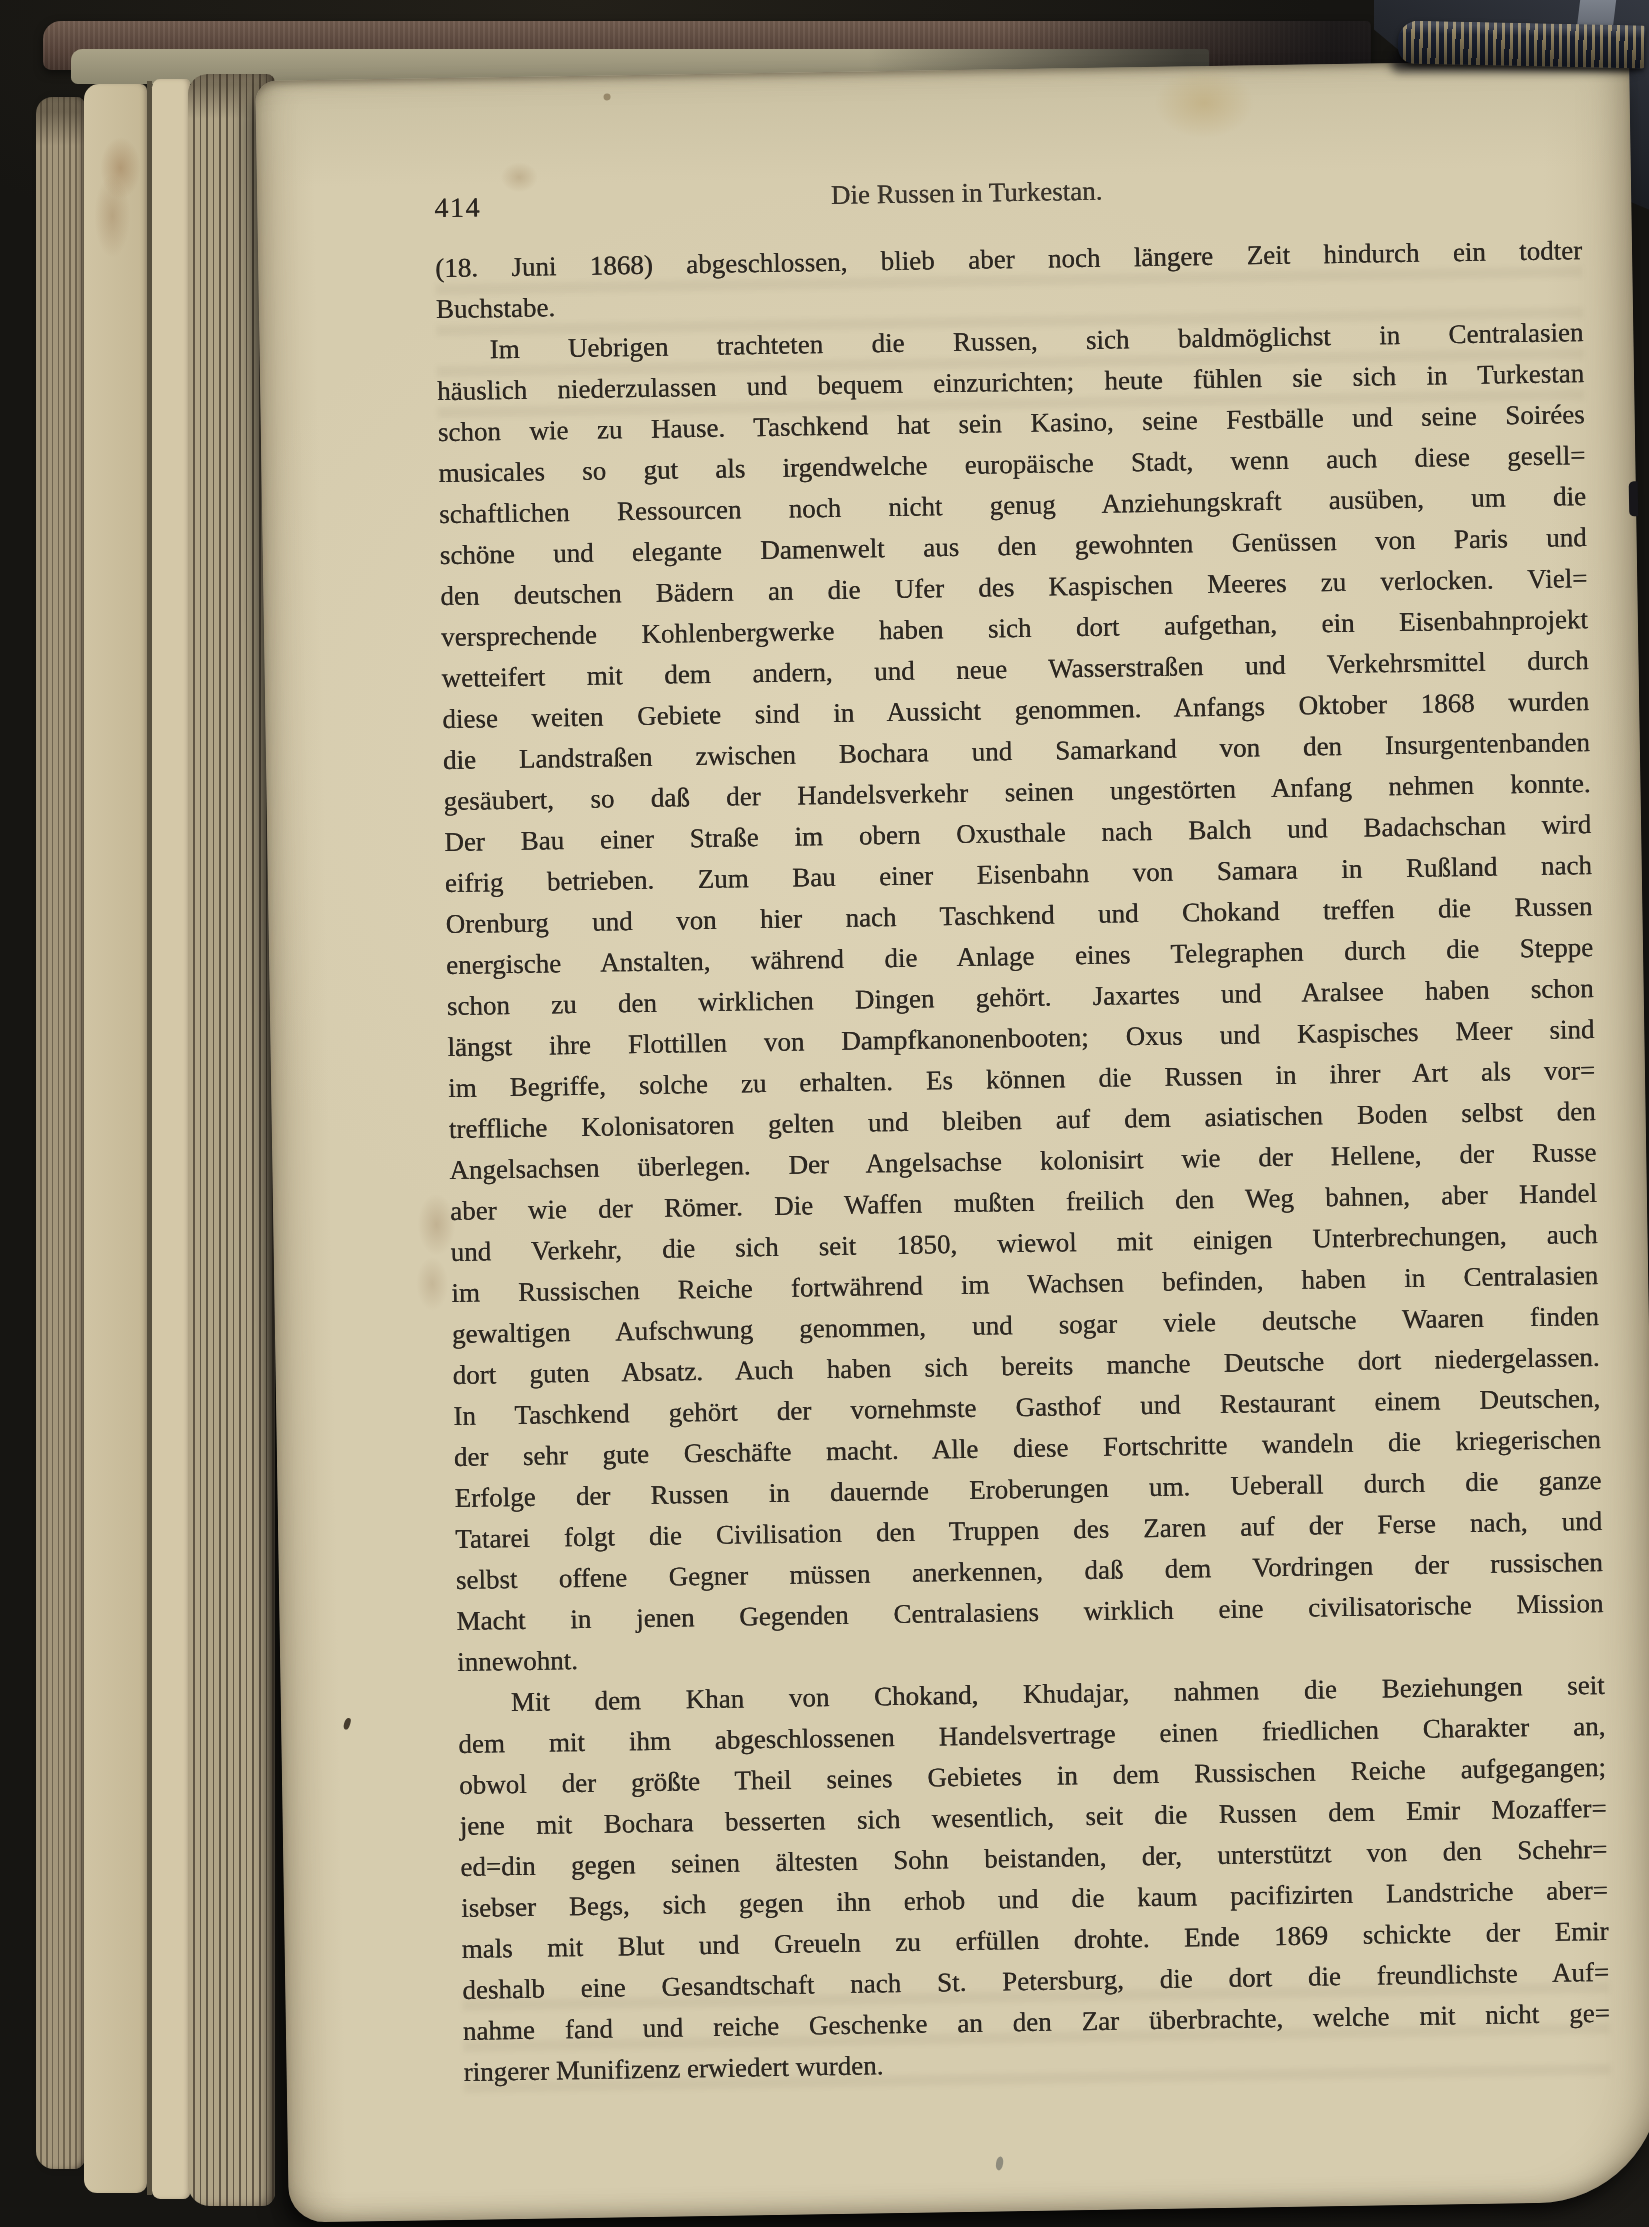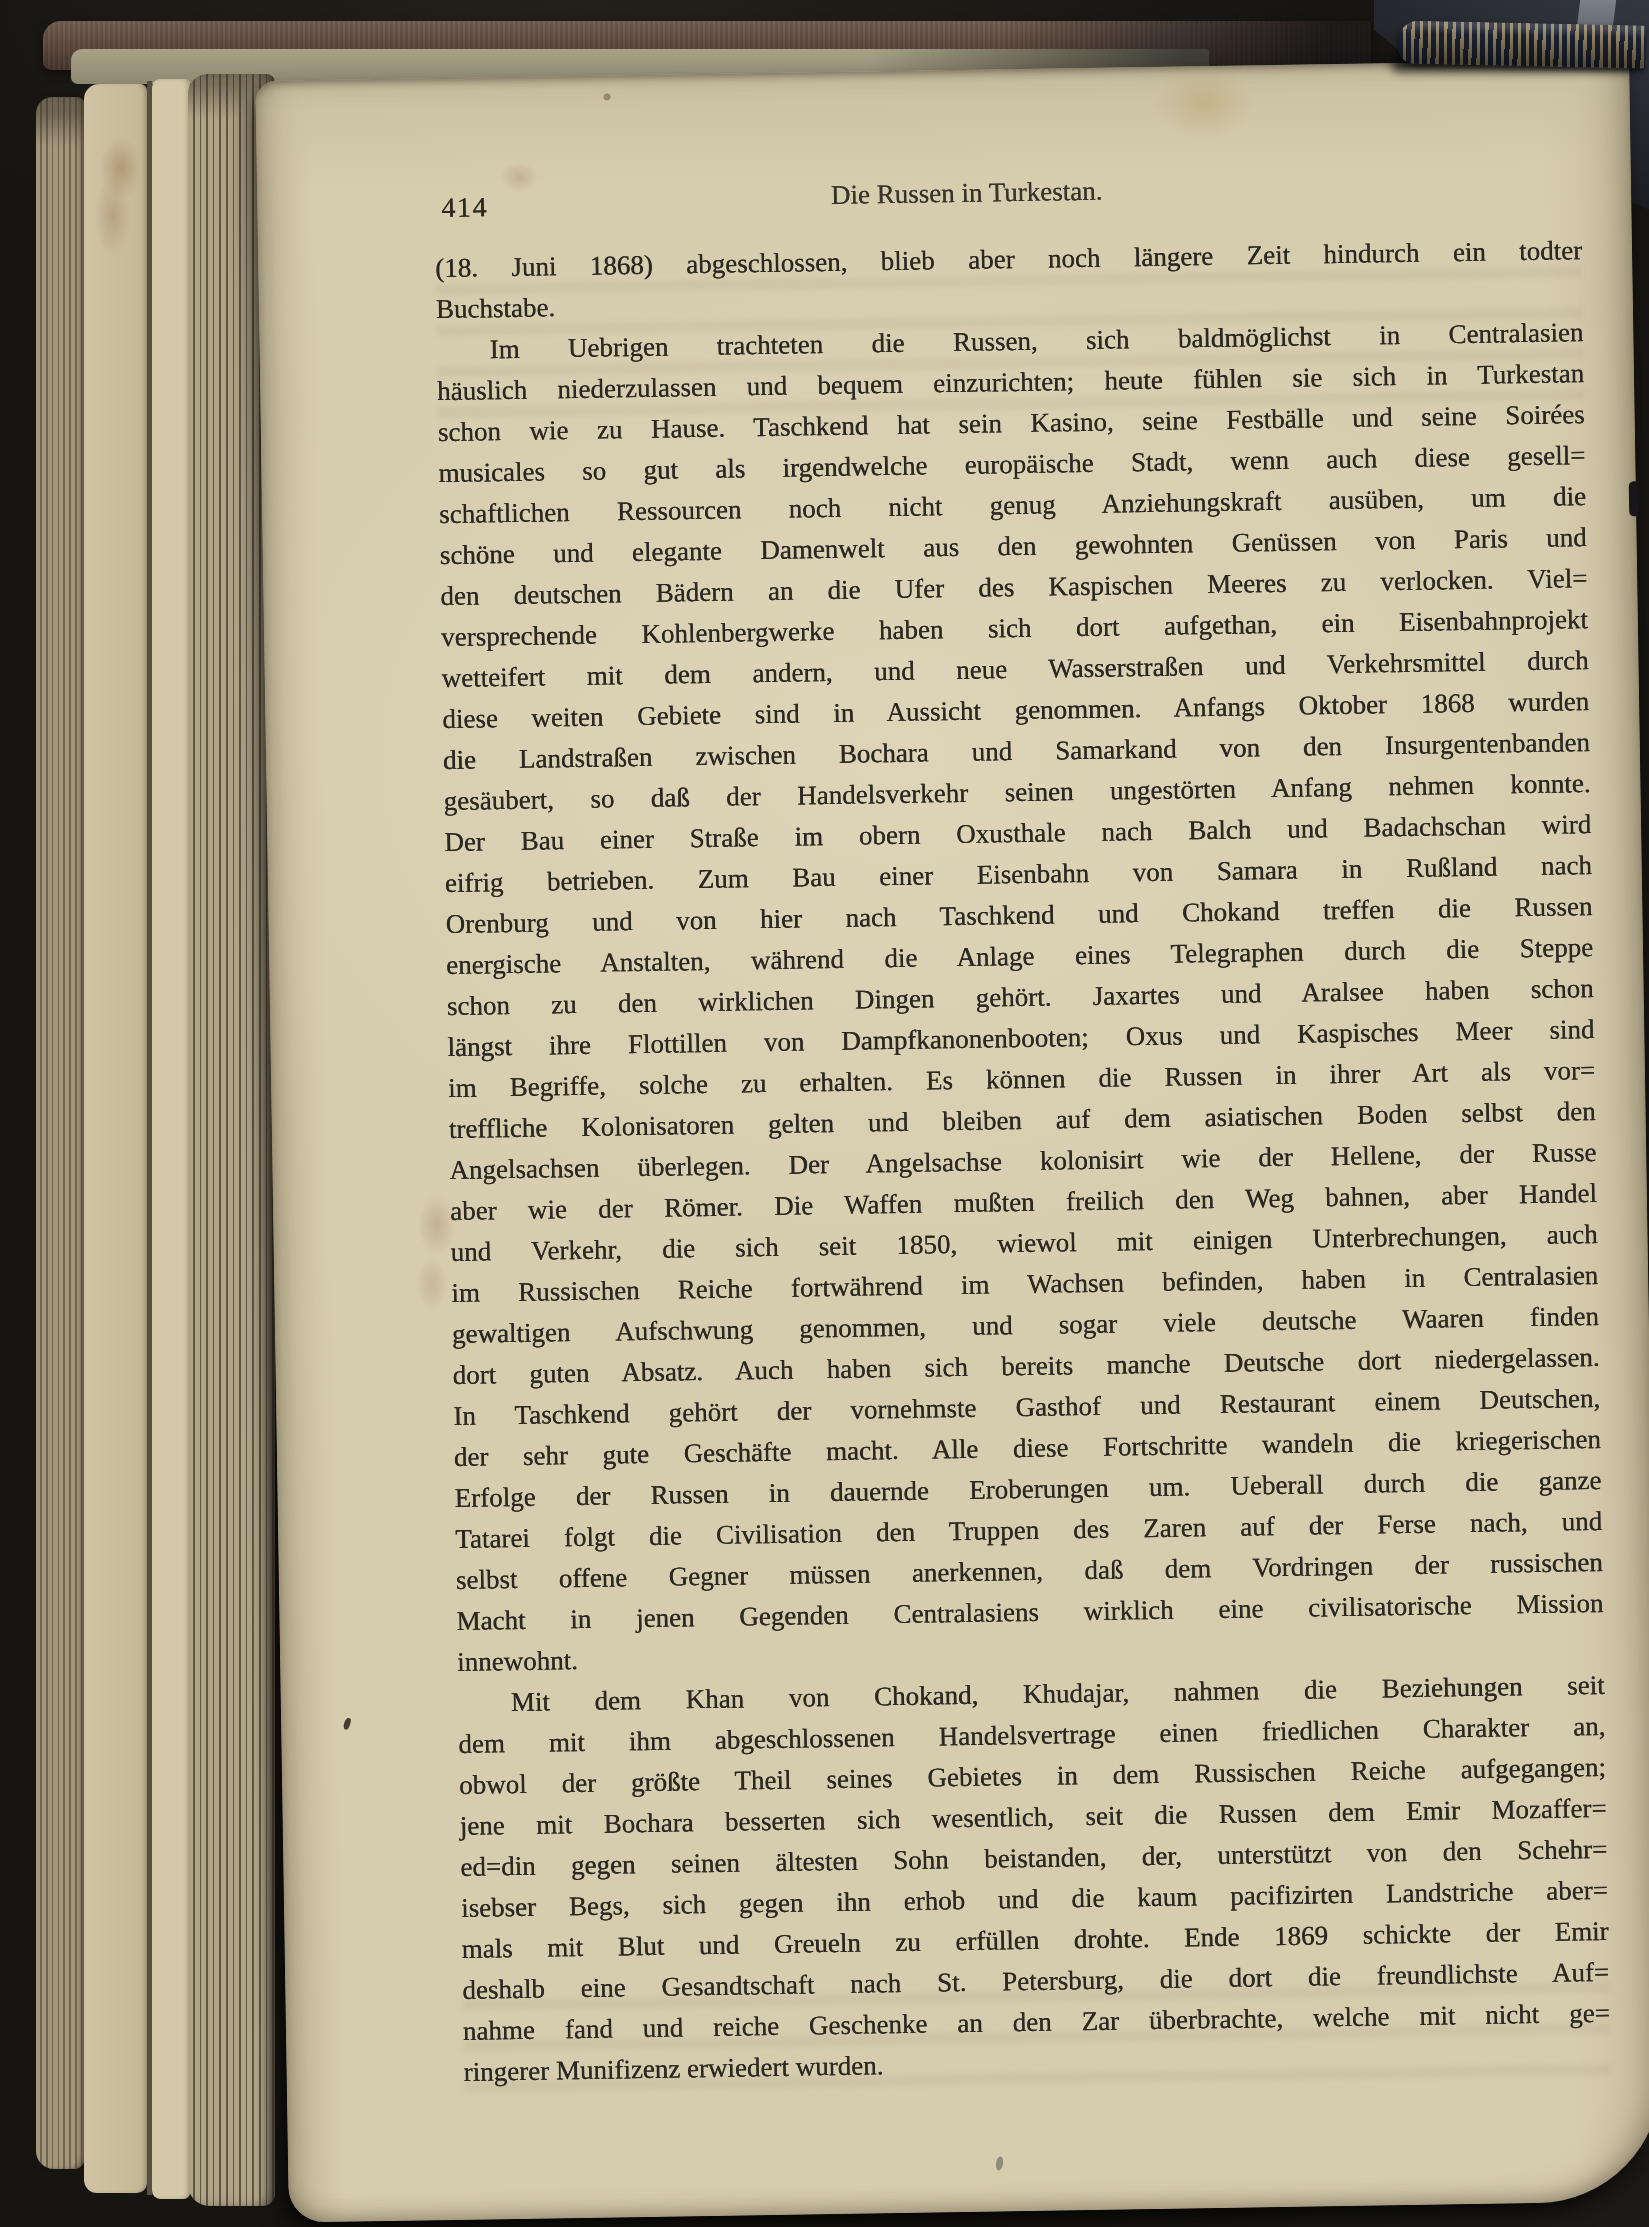--- a/index.html
+++ b/index.html
@@ -98,21 +98,21 @@
     background:#463c2e;transform:rotate(16deg);}
   .speck-bottom{left:708px;top:2087px;width:7.4px;height:14px;border-radius:50%;
     background:#838074;transform:rotate(10deg);opacity:.85;}
   .notch{position:absolute;right:-1.6px;top:422px;width:8.2px;height:35px;background:#17161a;border-radius:5px 0 0 5px;}
   .ghost{position:absolute;left:177px;width:1147px;pointer-events:none;opacity:.5;filter:blur(2.5px);
     background:repeating-linear-gradient(180deg, rgba(112,102,78,.16) 0 10.7px, rgba(0,0,0,0) 10.7px 41px);}
   .ghost1{top:206px;height:136px;}
   .ghost2{top:1922px;height:99px;}
 
   
-  .pnum{position:absolute;left:184px;top:114px;font-size:28px;letter-spacing:1.6px;color:var(--c-ink);
+  .pnum{position:absolute;left:177px;top:114px;font-size:28px;letter-spacing:1.6px;color:var(--c-ink);
     text-shadow:0.3px 0 0 currentColor;text-align:center;}
   .rtitle{position:absolute;left:429px;top:108px;width:561px;text-align:center;font-size:27px;
     color:#39332b;text-shadow:0.2px 0 0 currentColor;}
   .textblock{position:absolute;left:177px;top:170px;width:1147px;font-size:27px;color:var(--c-ink);}
   .line{height:41px;line-height:41px;text-align:justify;text-align-last:justify;
     text-shadow:0.3px 0 0 currentColor;}
   .line.endline{text-align-last:left;}
   .line.indent{text-indent:53px;}
 </style>
 </head>

